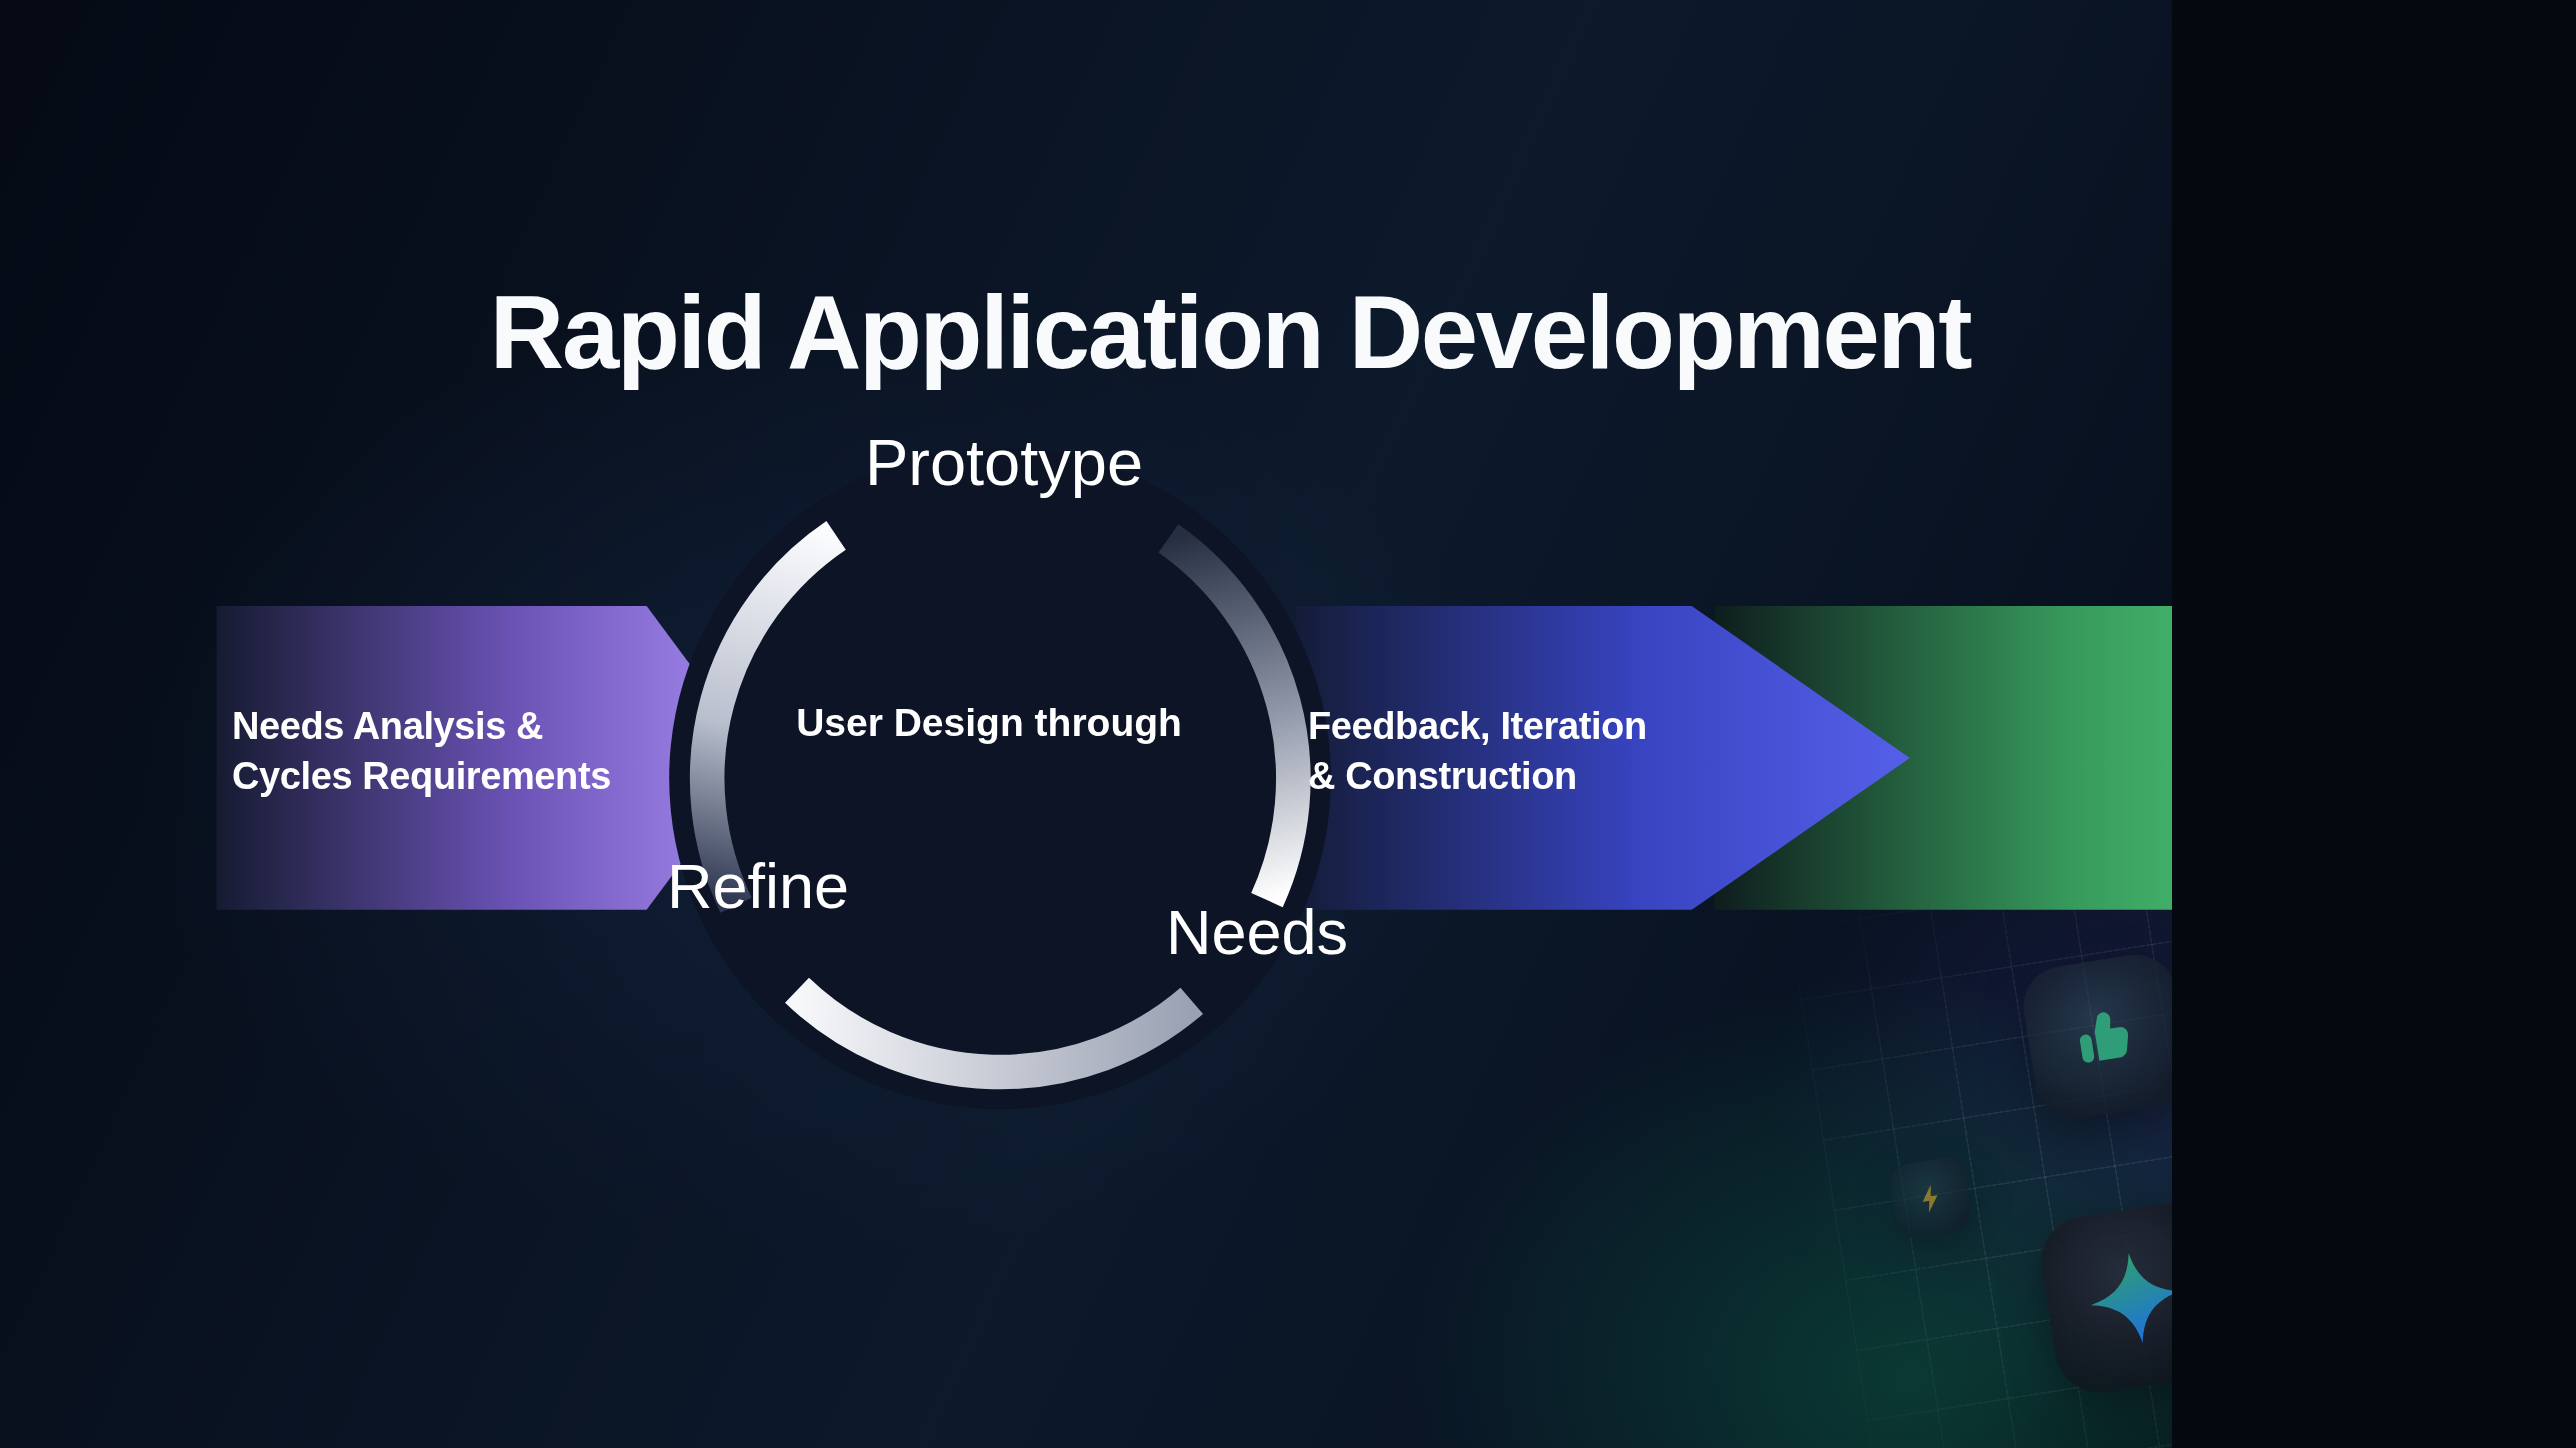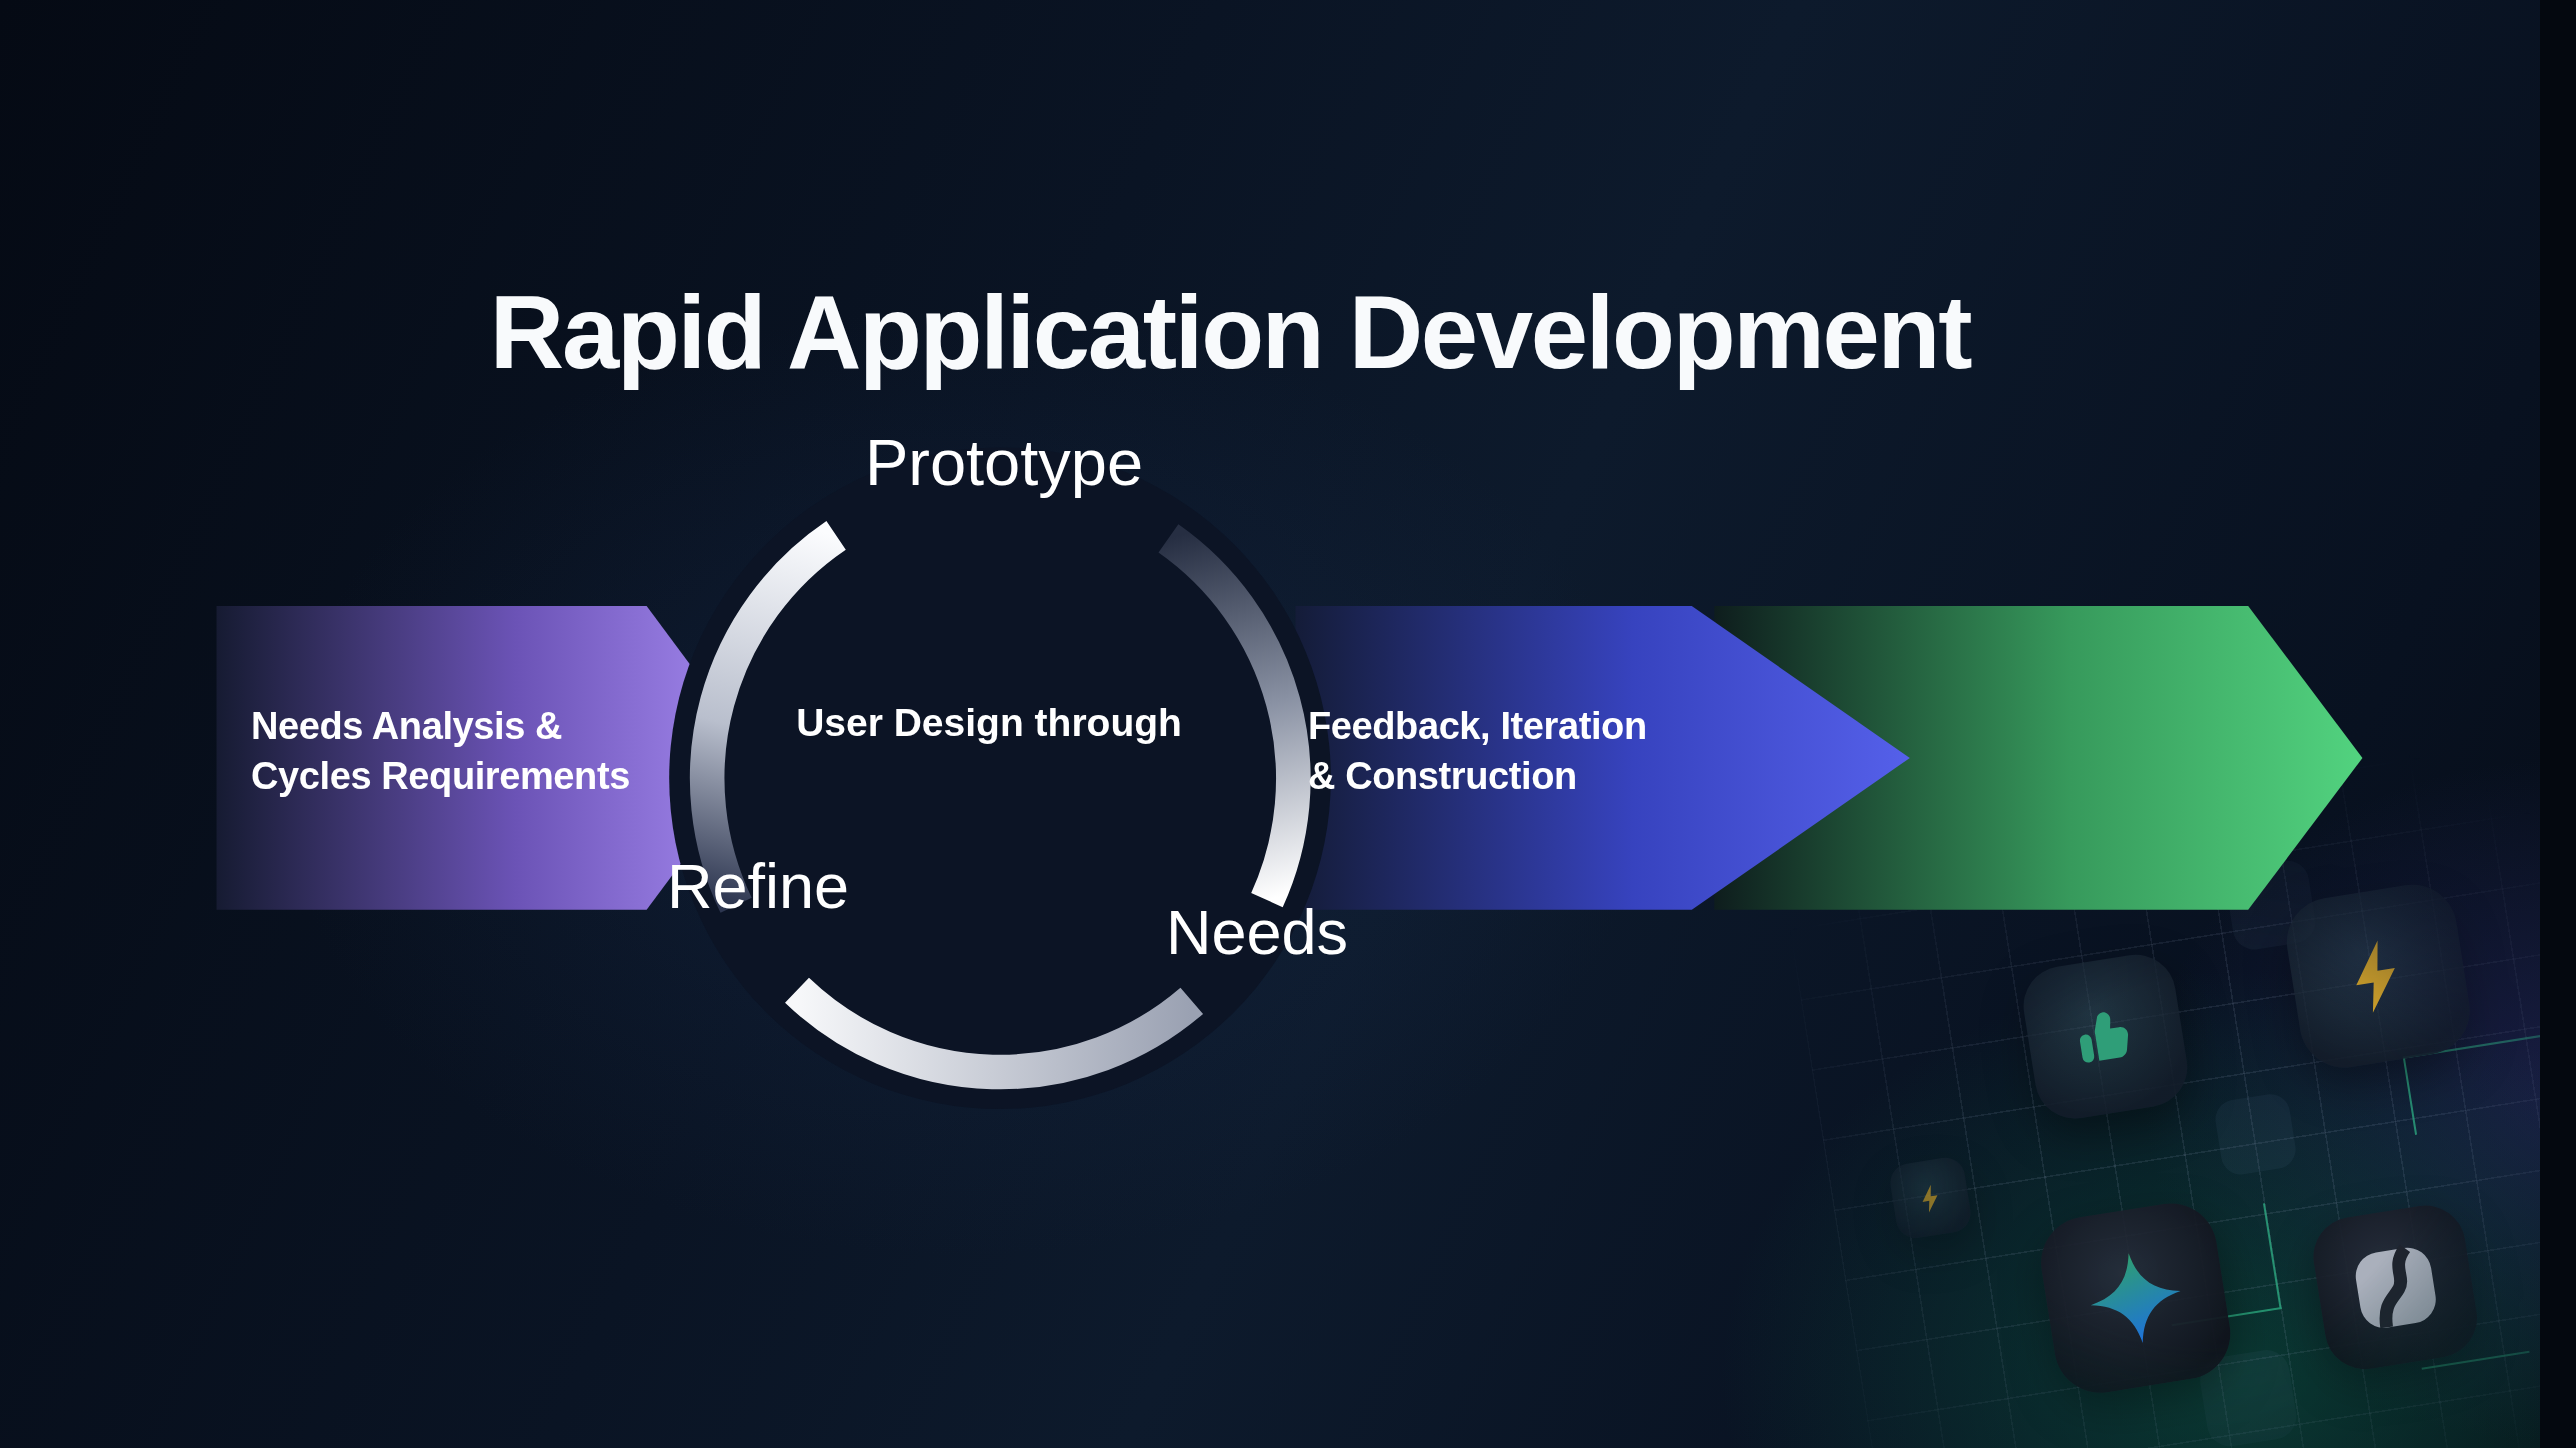--- a/index.html
+++ b/index.html
@@ -1,17 +1,17 @@
 <!DOCTYPE html>
 <html style="font-size:12px"><head>
 <meta charset="utf-8">
 <style>
   html,body{margin:0;padding:0;background:#04080f;}
   .stage{
-    position:relative;width:2540px;height:1449px;overflow:hidden;
+    position:relative;width:2172px;height:1449px;overflow:hidden;
     font-family:"Liberation Sans","DejaVu Sans",sans-serif;
     background:
       radial-gradient(977px 677px at 38% 54%, rgba(26,47,82,0.38), rgba(26,47,82,0) 70%),
       radial-gradient(714px 564px at 88% 95%, rgba(13,92,70,0.55), rgba(13,92,70,0) 72%),
       radial-gradient(602px 489px at 101% 76%, rgba(52,53,130,0.40), rgba(52,53,130,0) 70%),
       linear-gradient(115deg,#050a14 0%,#0a1424 38%,#0d1a2c 56%,#081120 84%,#060c16 100%);
   }
   .abs{position:absolute;}
   .page-title{
     top:202px;left:1230px;transform:translateX(-50%);
@@ -146,21 +146,21 @@
 
     <circle cx="1330" cy="1035" r="440" fill="#0c1425"></circle>
 
     <path d="M 1112 712 A 390 390 0 0 0 979 1204" fill="none" stroke="url(#gradArcLeft)" stroke-width="46"></path>
     <path d="M 1060 1317 A 390 390 0 0 0 1585 1331" fill="none" stroke="url(#gradArcBottom)" stroke-width="46"></path>
     <path d="M 1554 716 A 390 390 0 0 1 1685 1197" fill="none" stroke="url(#gradArcRight)" stroke-width="46"></path>
   </svg>
 
   <h1 class="abs page-title">Rapid Application Development</h1>
 
-  <div class="abs stage-label" style="left:251px;top:701px;">
+  <div class="abs stage-label" style="left:232px;top:701px;">
     <div>Needs Analysis &amp;</div>
     <div>Cycles Requirements</div>
   </div>
 
   <div class="abs stage-label" style="left:1308px;top:701px;">
     <div>Feedback, Iteration</div>
     <div>&amp; Construction</div>
   </div>
 
 

